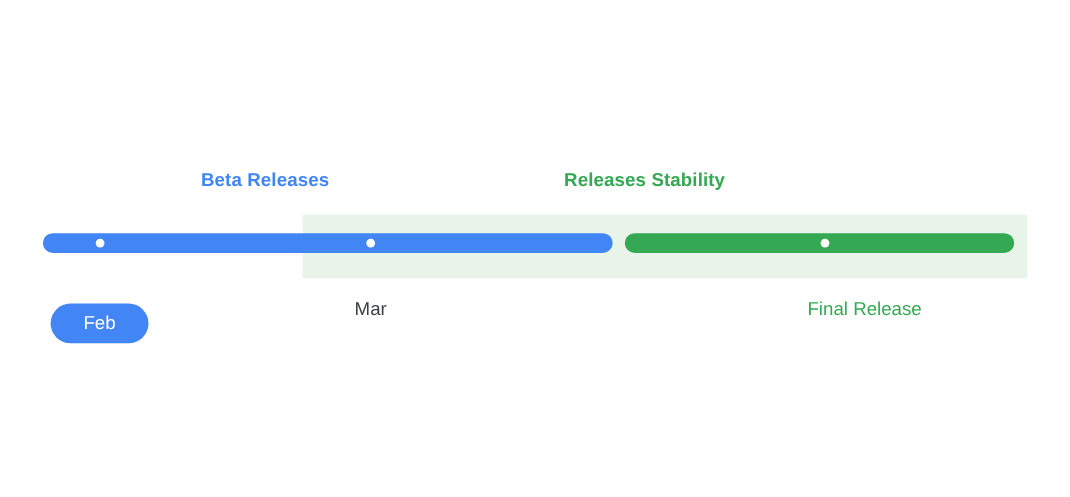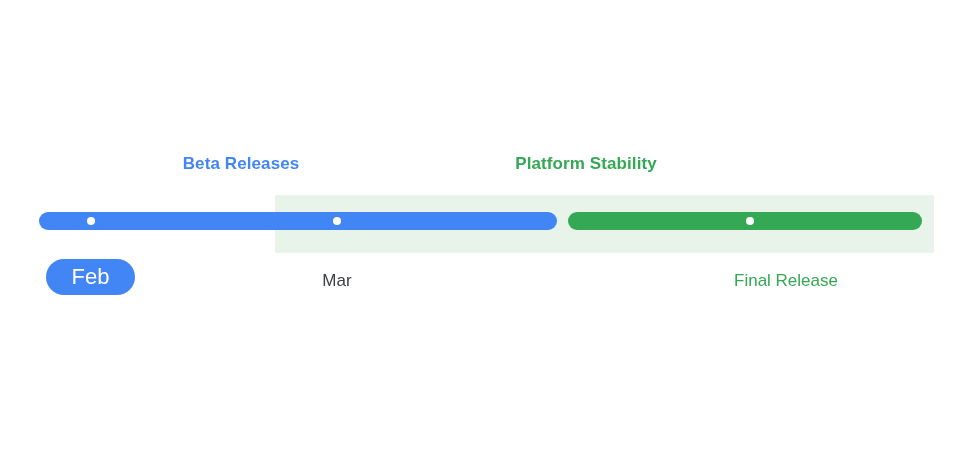--- a/index.html
+++ b/index.html
@@ -98,43 +98,43 @@
   .tick-label.final {
     left: 746px;
     color: #34a853;
     margin-left: 40px;
   }
 
   
   .pill-marker {
     position: absolute;
     left: 46px;
-    top: 259px;
+    top: 276px;
     width: 89px;
     height: 36px;
     border-radius: 18px;
     background: #4285f4;
     color: #ffffff;
-    font-size: 22px;
+    font-size: 17px;
     display: flex;
     align-items: center;
     justify-content: center;
     box-sizing: border-box;
   }
 </style>
 </head>
 <body>
 
 <div id="timeline-canvas">
 
   <div class="highlight-panel"></div>
 
   <div class="phase-label beta">Beta Releases</div>
 
-  <div class="phase-label stability">Platform Stability</div>
+  <div class="phase-label stability">Releases Stability</div>
 
   <div class="segment beta-segment"></div>
 
   <div class="segment stability-segment"></div>
 
   <div class="milestone-dot" style="left:91px;"></div>
   <div class="milestone-dot" style="left:337px;"></div>
   <div class="milestone-dot" style="left:750px;"></div>
 
   <div class="tick-label mar">Mar</div>

